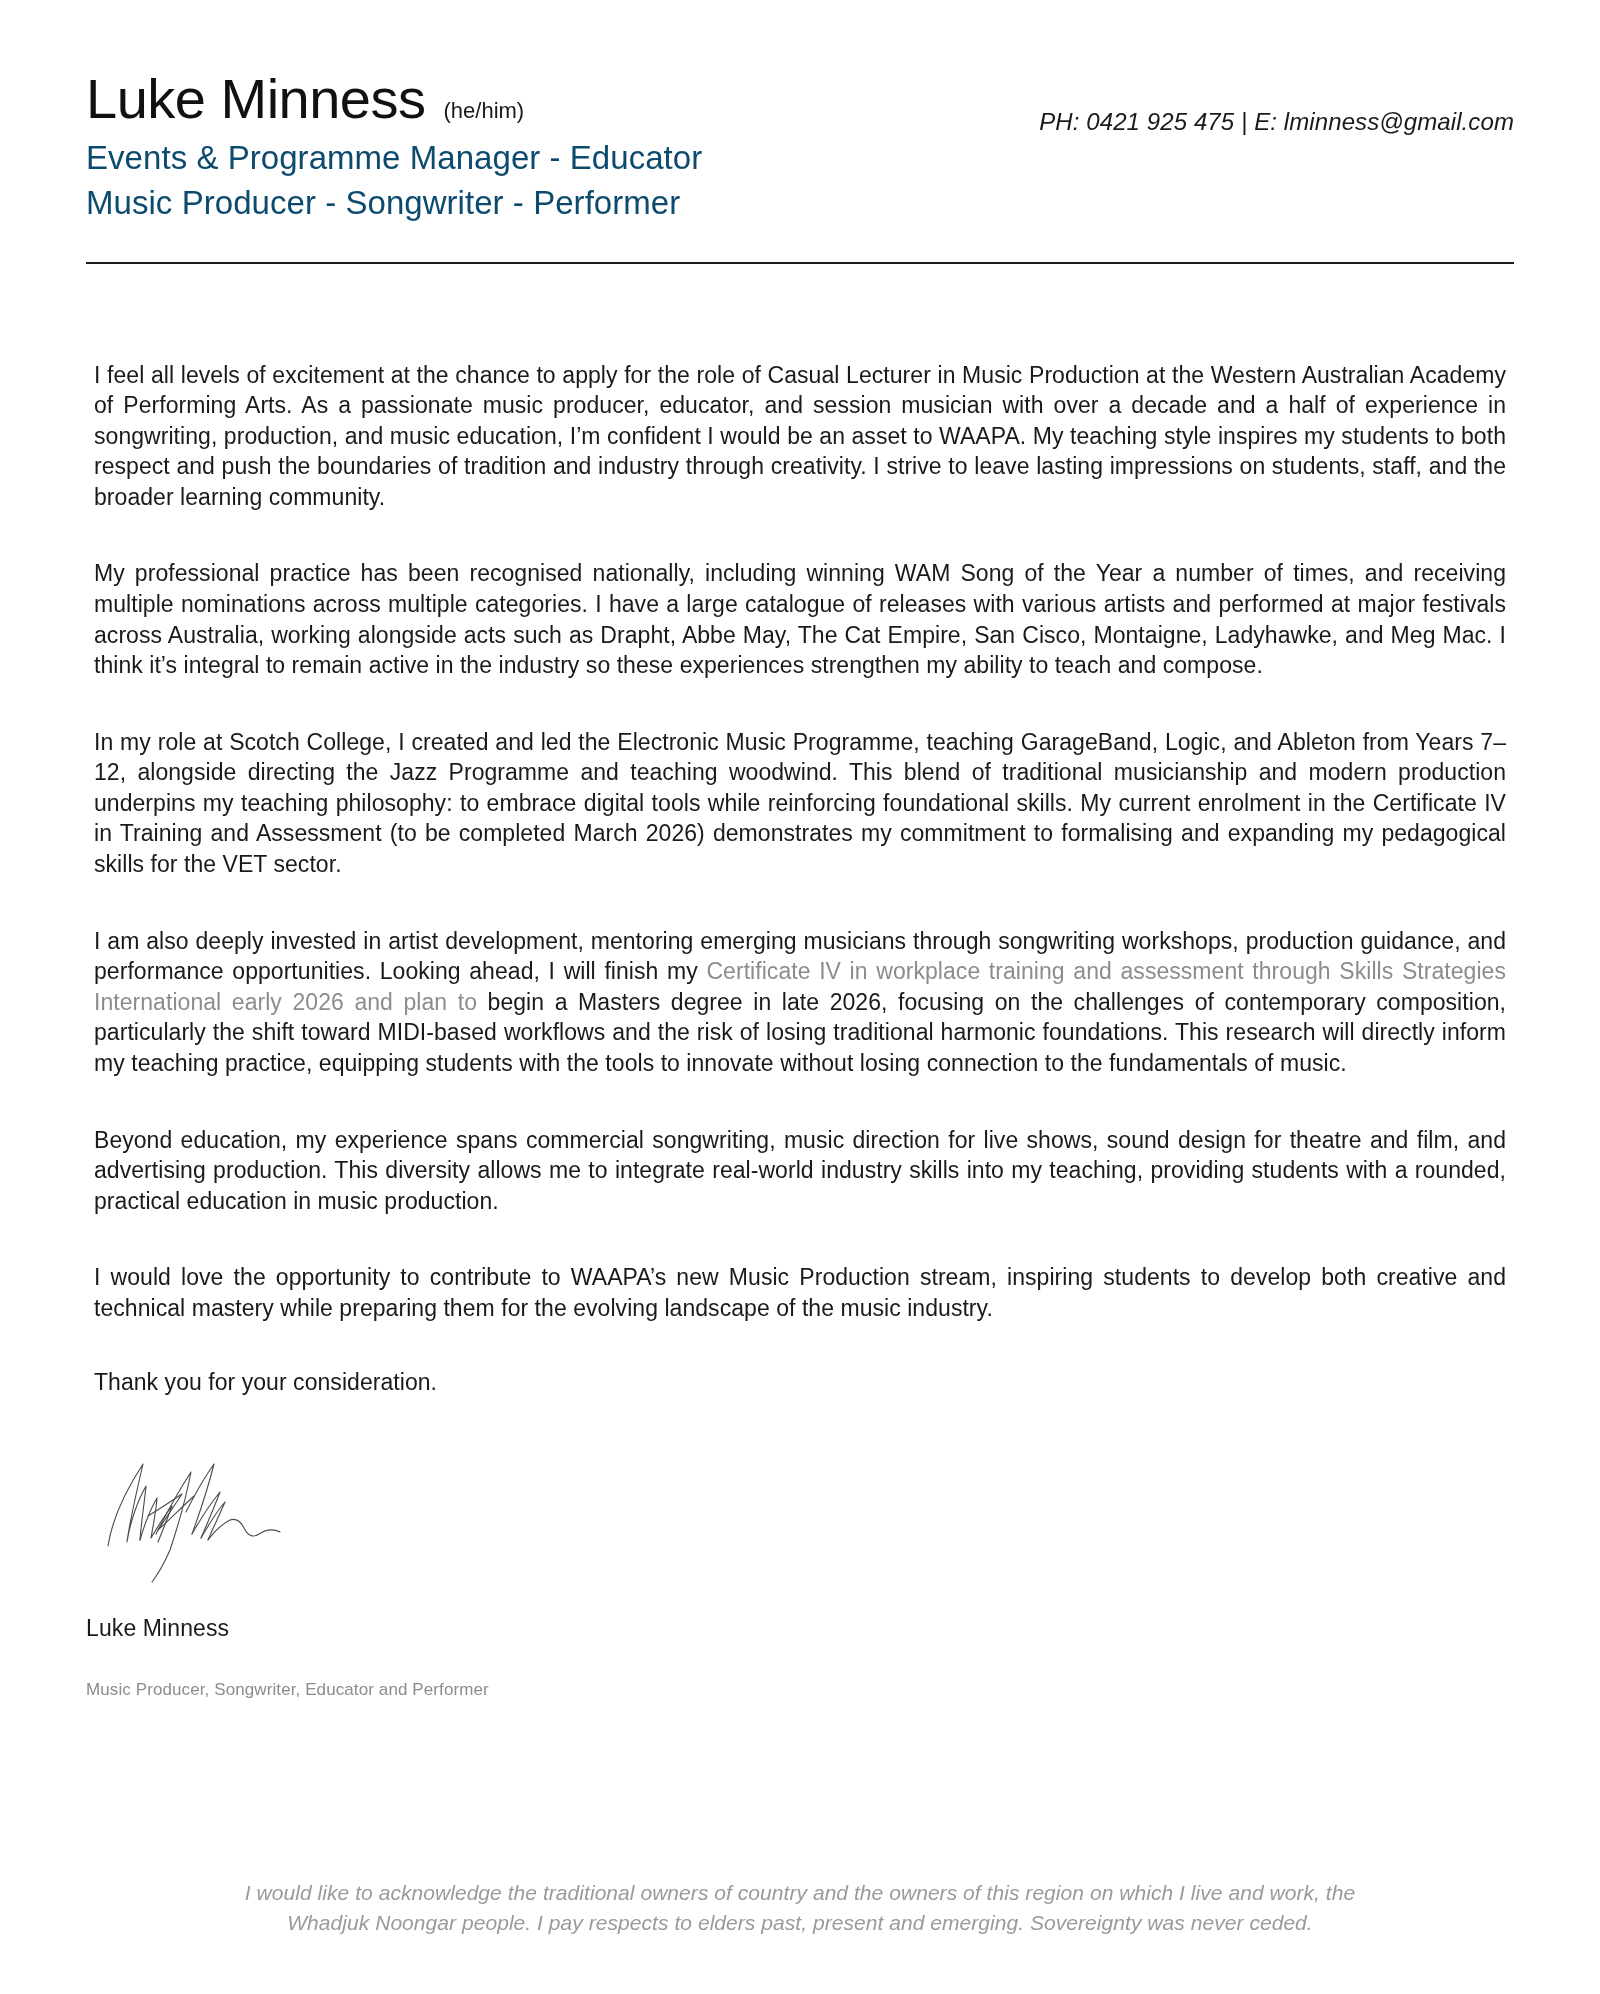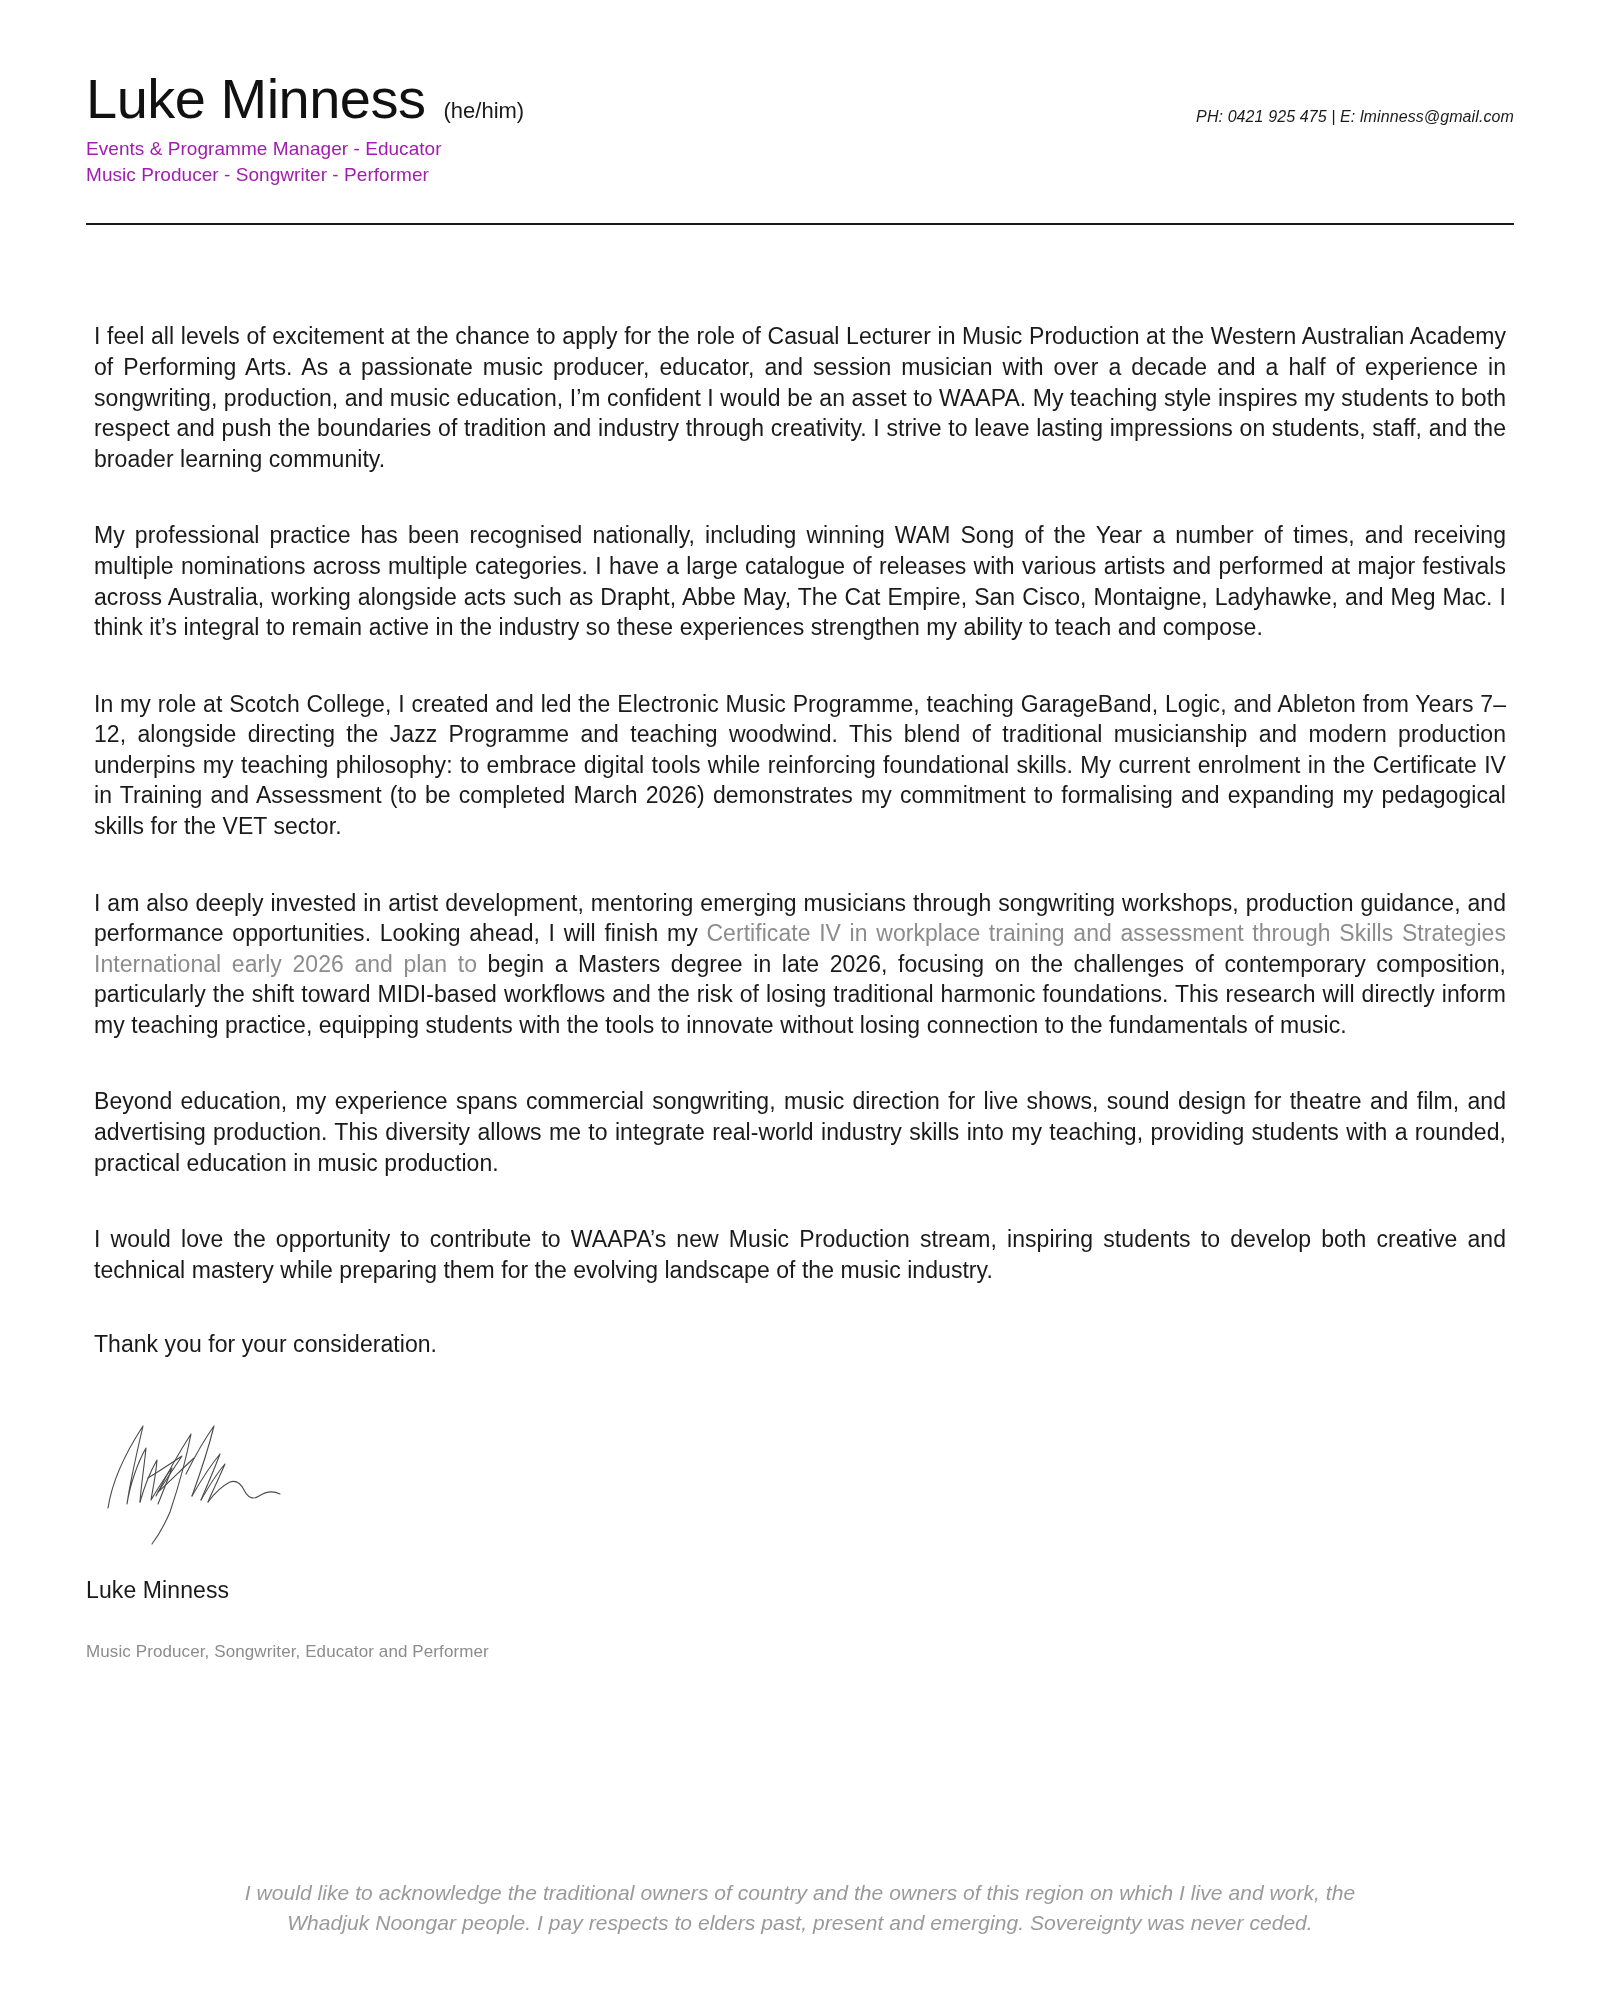--- a/index.html
+++ b/index.html
@@ -48,30 +48,30 @@
     line-height: 1.05;
     color: #111111;
   }
   .pronouns {
     font-size: 22px;
     font-weight: 400;
     color: #1a1a1a;
     margin-left: 18px;
   }
   .role-line {
-    font-size: 19px;
+    font-size: 33px;
     font-weight: 400;
     line-height: 1.36;
-    color: #a21caf;
+    color: #0c4a6e;
     letter-spacing: 0.05px;
   }
   .role-line.first { margin-top: 7px; }
 
   .contact {
-    font-size: 16px;
+    font-size: 24px;
     font-style: italic;
     color: #1a1a1a;
     white-space: nowrap;
     margin-top: 38px;
     letter-spacing: 0.1px;
   }
 
   .rule {
     margin: 36px 78px 0 78px;
     border: 0;

